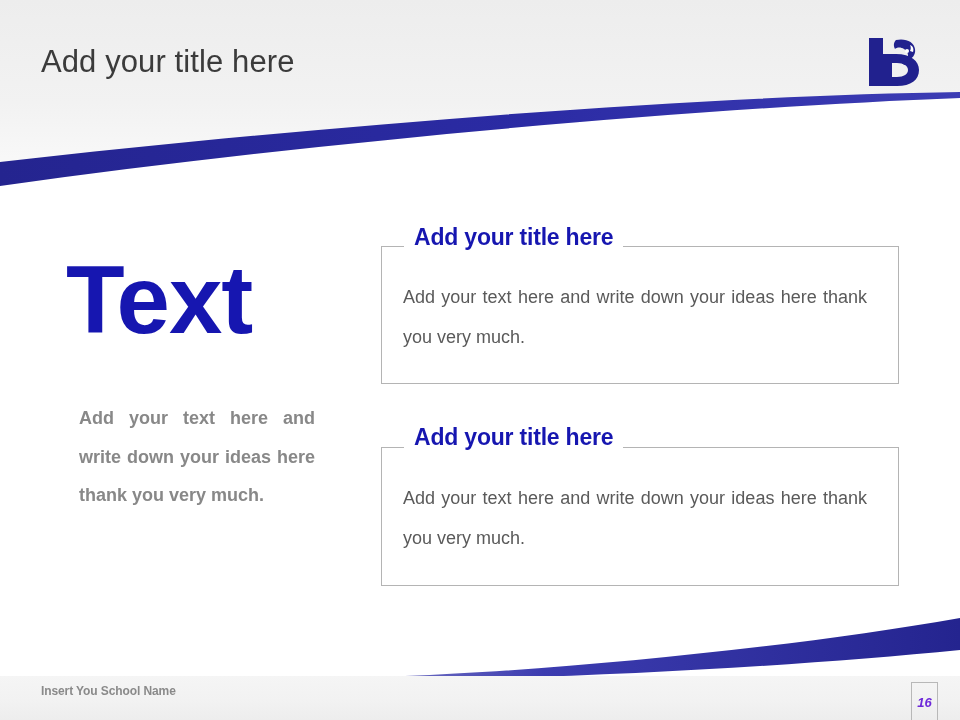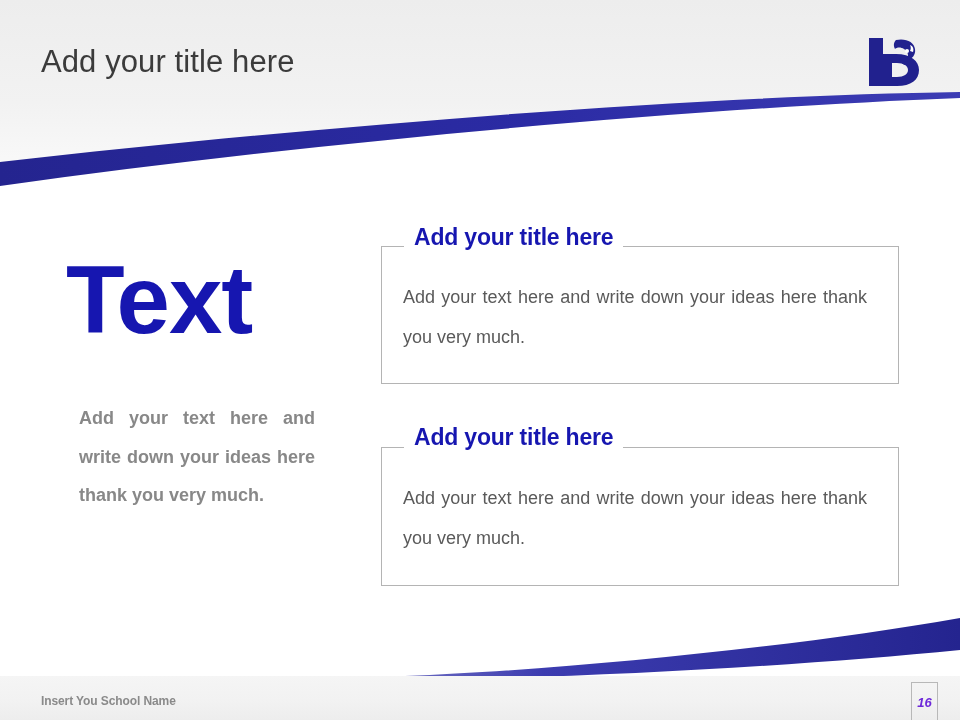--- a/index.html
+++ b/index.html
@@ -125,21 +125,20 @@
   }
   .footer-left {
     position: absolute;
     left: 41px;
     top: 684px;
     font-size: 12px;
     font-weight: 700;
     color: #8a8a8a;
     letter-spacing: -0.1px;
     white-space: nowrap;
-    margin-top: 10px;
   }
   .footer-right {
     position: absolute;
     left: 649px;
     top: 685px;
     font-size: 12.5px;
     color: #9a9a9a;
     letter-spacing: -0.1px;
     white-space: nowrap;
   }

